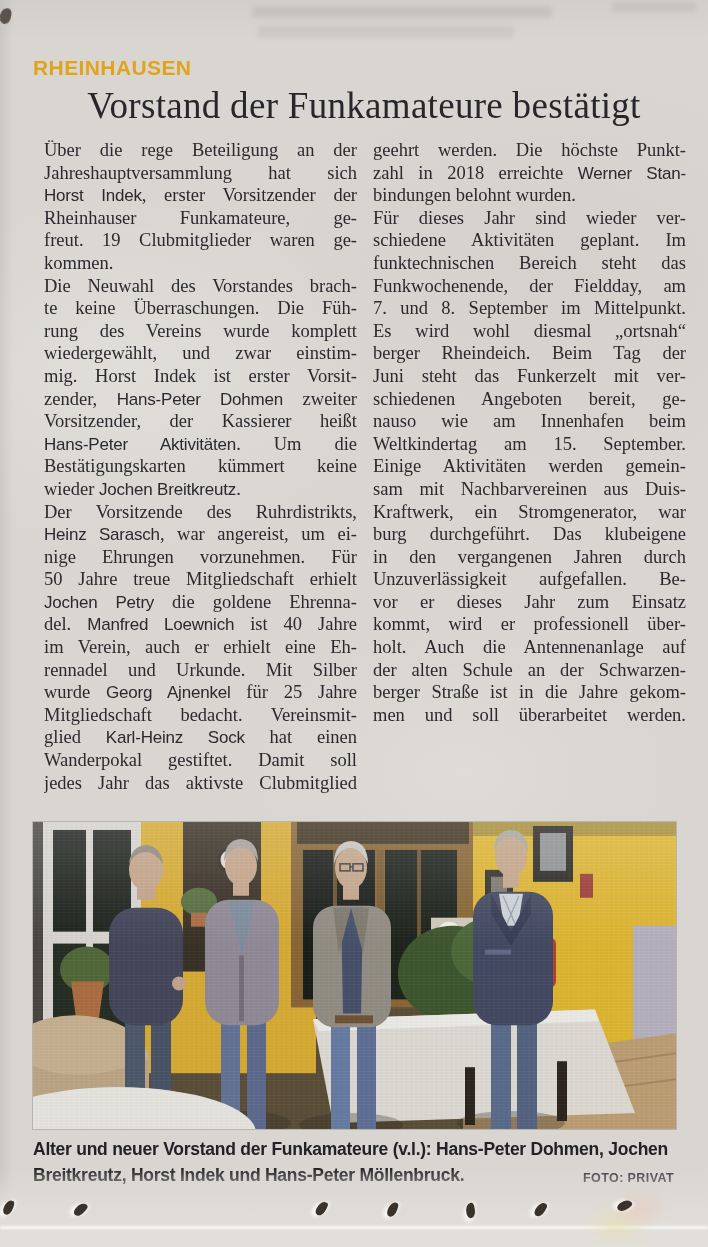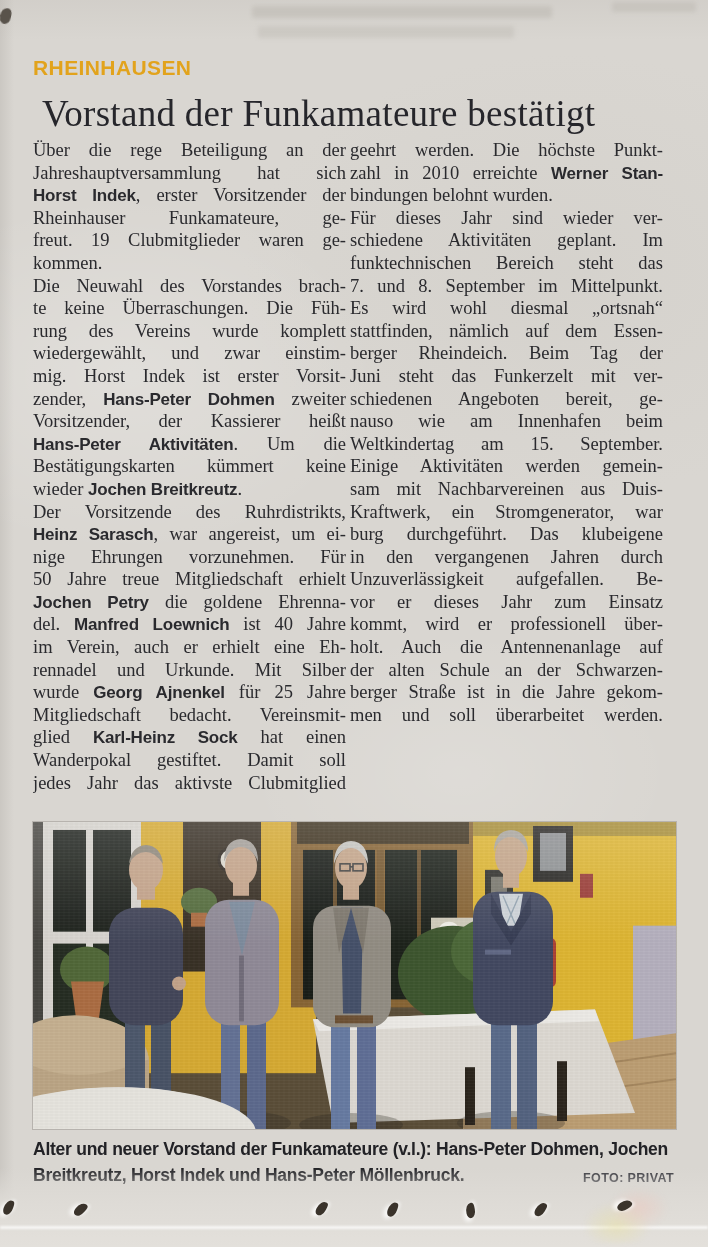--- a/index.html
+++ b/index.html
@@ -45,31 +45,31 @@
     position:absolute;left:33px;top:56px;
     font-family:"Liberation Sans", sans-serif;font-weight:700;
     font-size:21px;letter-spacing:.4px;color:#e2a31c;
   }
   .headline{
     position:absolute;left:30px;top:80px;width:660px;
     font-family:"Liberation Serif", serif;font-weight:500;
     font-size:37px;letter-spacing:.3px;color:#26262b;
   }
   .columns{
-    position:absolute;left:33px;top:139px;width:643px;
-    display:flex;gap:4px;
+    position:absolute;left:44px;top:139px;width:643px;
+    display:flex;gap:16px;
   }
   .col{width:313px;font-size:18.5px;line-height:22.6px;color:#2a2a2e;}
   .tline{
     display:block;height:22.6px;overflow:hidden;white-space:normal;
     text-align:justify;text-align-last:justify;
   }
   .tline.noj{text-align:left;text-align-last:left;}
   .bn{
-    font-family:"Liberation Sans", sans-serif;font-weight:700;
+    font-family:"Liberation Sans", sans-serif;font-weight:400;
     font-size:17px;letter-spacing:-.2px;
   }
   .photo-frame{
     position:absolute;left:33px;top:822px;width:643px;height:307px;
     background:#57472c;overflow:hidden;
     box-shadow:0 0 0 1px rgba(120,115,108,.35);
   }
   .photo-frame svg{display:block;width:100%;height:100%;
     filter:saturate(.82) contrast(.93) brightness(1.03);}
   .photo-grain{
@@ -96,21 +96,21 @@
 </head>
 <body>
 
 <div class="paper-texture"></div>
 <div class="ghost g1"></div>
 <div class="ghost g2"></div>
 <div class="ghost g3"></div>
 <div class="corner-mark"></div>
 
 <div class="kicker">RHEINHAUSEN</div>
-<h1 class="headline" style="margin:12px;">Vorstand der Funkamateure bestätigt</h1>
+<h1 class="headline" style="margin:4px;text-align:center;">Vorstand der Funkamateure bestätigt</h1>
 
 <div class="columns">
   <div class="col">
       <div class="tline"><span>Über die rege Beteiligung an der</span></div>
       <div class="tline"><span>Jahreshauptversammlung hat sich</span></div>
       <div class="tline"><span class="bn">Horst Indek</span><span>, erster Vorsitzender der</span></div>
       <div class="tline"><span>Rheinhauser Funkamateure, ge-</span></div>
       <div class="tline"><span>freut. 19 Clubmitglieder waren ge-</span></div>
       <div class="tline noj"><span>kommen.</span></div>
       <div class="tline"><span>Die Neuwahl des Vorstandes brach-</span></div>
@@ -132,28 +132,28 @@
       <div class="tline"><span>im Verein, auch er erhielt eine Eh-</span></div>
       <div class="tline"><span>rennadel und Urkunde. Mit Silber</span></div>
       <div class="tline"><span>wurde </span><span class="bn">Georg Ajnenkel</span><span> für 25 Jahre</span></div>
       <div class="tline"><span>Mitgliedschaft bedacht. Vereinsmit-</span></div>
       <div class="tline"><span>glied </span><span class="bn">Karl-Heinz Sock</span><span> hat einen</span></div>
       <div class="tline"><span>Wanderpokal gestiftet. Damit soll</span></div>
       <div class="tline"><span>jedes Jahr das aktivste Clubmitglied</span></div>
     </div>
   <div class="col">
       <div class="tline"><span>geehrt werden. Die höchste Punkt-</span></div>
-      <div class="tline"><span>zahl in 2010 erreichte </span><span class="bn">Werner Stan-</span></div>
+      <div class="tline"><span>zahl in 2018 erreichte </span><span class="bn">Werner Stan-</span></div>
       <div class="tline noj"><span>bindungen belohnt wurden.</span></div>
       <div class="tline"><span>Für dieses Jahr sind wieder ver-</span></div>
       <div class="tline"><span>schiedene Aktivitäten geplant. Im</span></div>
       <div class="tline"><span>funktechnischen Bereich steht das</span></div>
+      <div class="tline"><span>Funkwochenende, der Fieldday, am</span></div>
       <div class="tline"><span>7. und 8. September im Mittelpunkt.</span></div>
       <div class="tline"><span>Es wird wohl diesmal „ortsnah“</span></div>
-      <div class="tline"><span>stattfinden, nämlich auf dem Essen-</span></div>
       <div class="tline"><span>berger Rheindeich. Beim Tag der</span></div>
       <div class="tline"><span>Juni steht das Funkerzelt mit ver-</span></div>
       <div class="tline"><span>schiedenen Angeboten bereit, ge-</span></div>
       <div class="tline"><span>nauso wie am Innenhafen beim</span></div>
       <div class="tline"><span>Weltkindertag am 15. September.</span></div>
       <div class="tline"><span>Einige Aktivitäten werden gemein-</span></div>
       <div class="tline"><span>sam mit Nachbarvereinen aus Duis-</span></div>
       <div class="tline"><span>Kraftwerk, ein Stromgenerator, war</span></div>
       <div class="tline"><span>burg durchgeführt. Das klubeigene</span></div>
       <div class="tline"><span>in den vergangenen Jahren durch</span></div>

